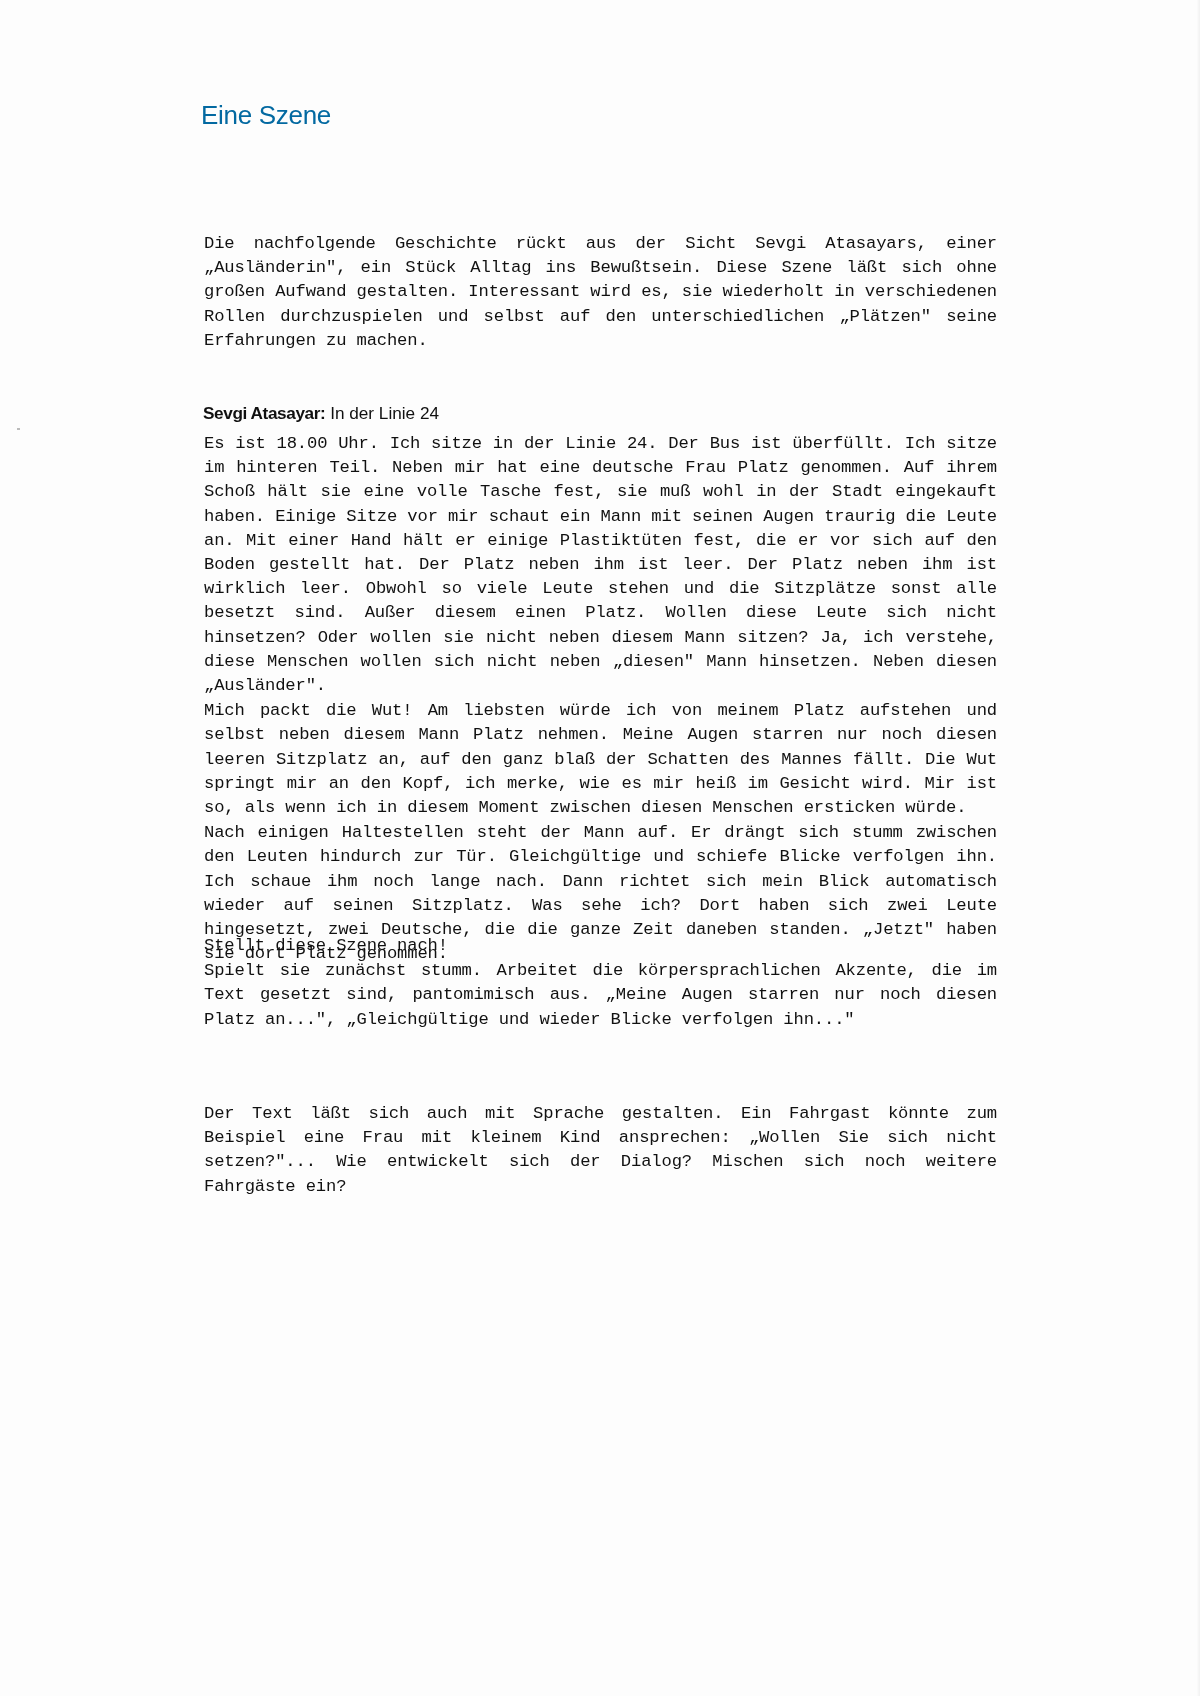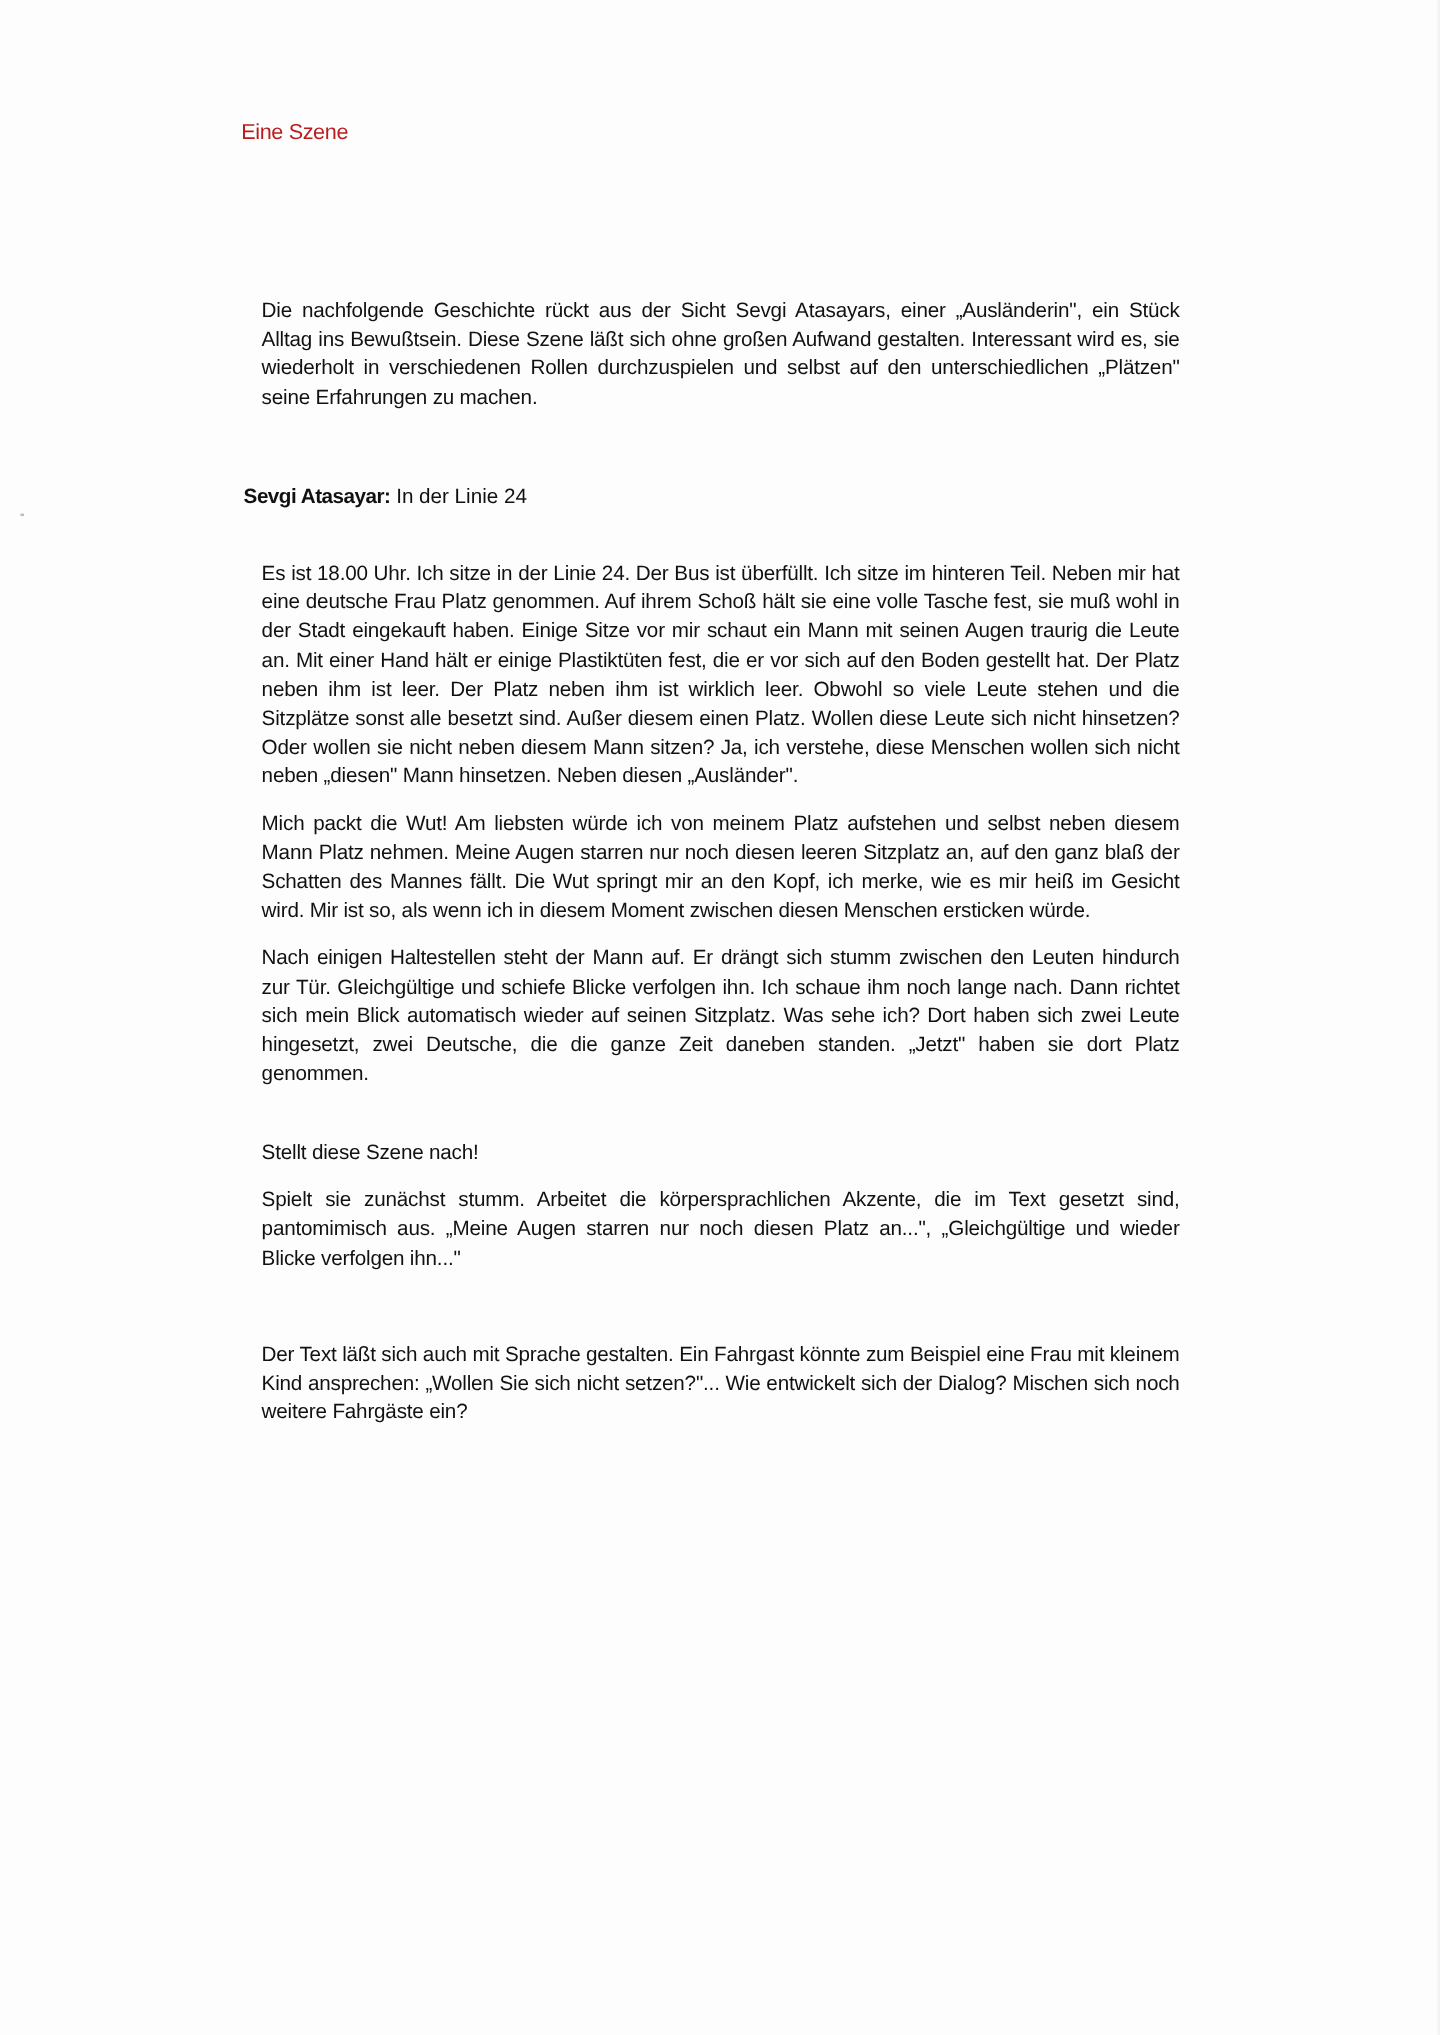--- a/index.html
+++ b/index.html
@@ -18,51 +18,52 @@
     .page {
       position: absolute;
       left: 0; top: 0;
       width: 1200px; height: 1696px;
       background: #fdfdfd;
     }
     .title {
       position: absolute;
       left: 201px;
       top: 100px;
-      font-size: 18px;
+      font-size: 26px;
       font-weight: normal;
       letter-spacing: -0.3px;
-      color: #b91c1c;
+      color: #0369a1;
       margin: 0;
     }
     .block {
       position: absolute;
       left: 203px;
       width: 795px;
       font-size: 17.2px;
       line-height: 24.2px;
       text-align: justify;
       letter-spacing: -0.15px;
     }
     .block p {
-      margin: 15px;
+      margin: 1px;
+      font-family: Liberation Mono, monospace;
     }
     .block p.last {
       text-align-last: left;
     }
     .intro { top: 231px; }
     .subhead {
       position: absolute;
       left: 203px;
       top: 401px;
       font-size: 17.2px;
       line-height: 24px;
     }
     .subhead .author { font-weight: bold; letter-spacing: -0.4px; }
-    .story { top: 450px; }
+    .story { top: 431px; }
     .tasks1 { top: 933px; }
     .tasks2 { top: 1101px; }
     .tasks3 { top: 1185px; }
     .scan-mark {
       position: absolute;
       left: 17px;
       top: 428px;
       width: 3px;
       height: 2px;
       background: #bbbbbb;

